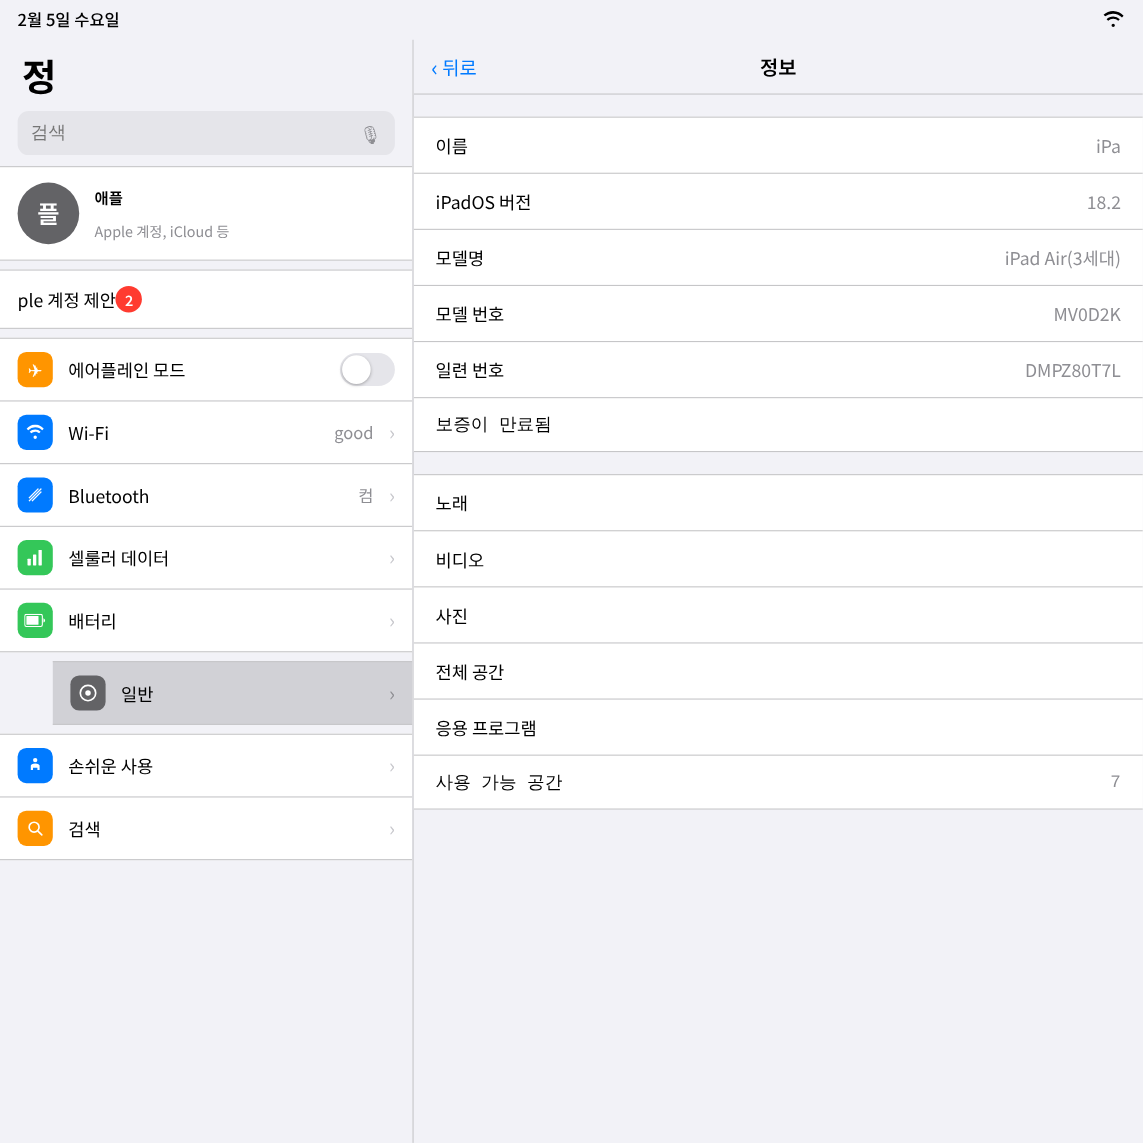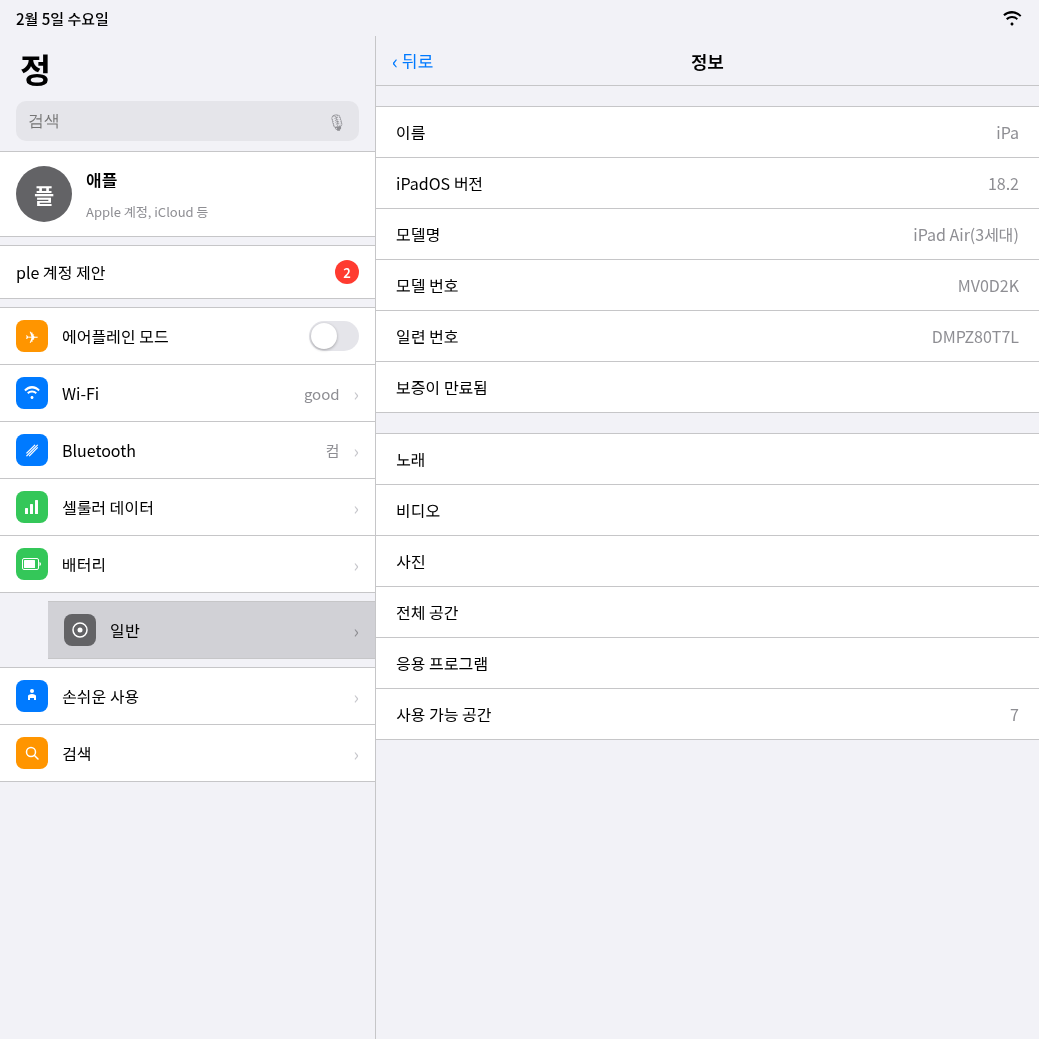--- a/index.html
+++ b/index.html
@@ -105,38 +105,37 @@
       justify-content: center;
       color: #fff;
       font-size: 22px;
       font-weight: 600;
       flex-shrink: 0;
     }
     .apple-account-info {
       flex: 1;
     }
     .apple-account-name {
-      font-size: 17px;
+      font-size: 14px;
       font-weight: 600;
       color: #000;
     }
     .apple-account-sub {
       font-size: 13px;
       color: #8e8e93;
       margin-top: 10px;
     }
 
     
     .suggestion-banner {
       background: #fff;
       margin: 0 0 8px 0;
       padding: 14px 16px;
       display: flex;
       align-items: center;
-      justify-content: space-between;
       border-top: 0.5px solid #c6c6c8;
       border-bottom: 0.5px solid #c6c6c8;
     }
     .suggestion-text {
       font-size: 16px;
       color: #000;
     }
     .badge {
       background: #ff3b30;
       color: #fff;
@@ -274,20 +273,21 @@
     .detail-row {
       display: flex;
       align-items: center;
       justify-content: space-between;
       padding: 13px 20px;
       border-bottom: 0.5px solid #c6c6c8;
       min-height: 48px;
     }
     .detail-row:last-child {
       border-bottom: none;
+      font-family: Liberation Mono, monospace;
     }
     .detail-row-label {
       font-size: 16px;
       color: #000;
     }
     .detail-row-value {
       font-size: 16px;
       color: #8e8e93;
       text-align: center;
       max-width: 60%;

